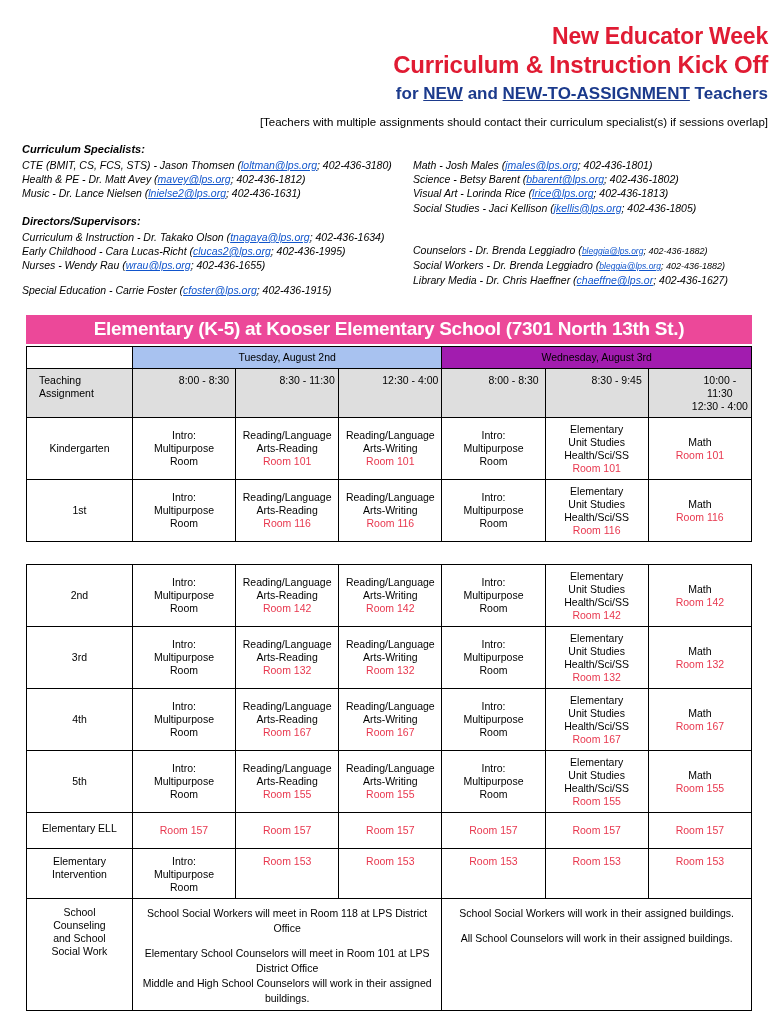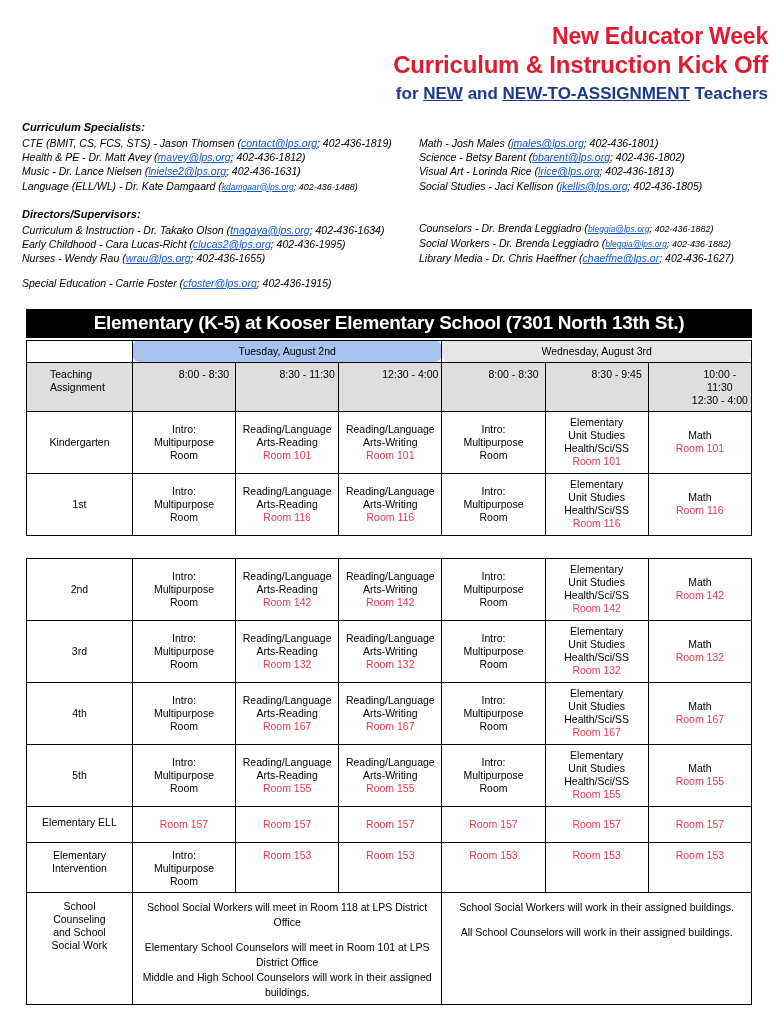--- a/index.html
+++ b/index.html
@@ -37,21 +37,21 @@
     color: #000;
     margin-top: 6px;
     font-family: "Liberation Sans", sans-serif;
   }
 
   
   .contacts {
     margin-top: 12px;
     padding: 0 18px 0 22px;
     display: flex;
-    gap: 16px;
+    gap: 10px;
   }
   .contacts-col { width: 50%; }
   .contacts-col.right { padding-left: 12px; }
   .contact-group-title {
     font-style: italic;
     font-weight: bold;
     font-size: 11px;
     line-height: 15px;
     margin-bottom: 1px;
   }
@@ -64,21 +64,21 @@
   .email {
     color: #1155CC;
     text-decoration: underline;
   }
   .email.small { font-size: 8.5px; }
   .spacer-block { height: 13px; }
 
   
   .banner-wrap { margin-top: 18px; padding: 0 26px; }
   .banner {
-    background: #000000;
+    background: #ec4899;
     color: #fff;
     font-weight: bold;
     font-size: 19px;
     line-height: 24px;
     text-align: center;
     padding: 2px 8px 3px 8px;
     letter-spacing: -0.3px;
     display: inline-block;
     width: 100%;
   }
@@ -99,27 +99,26 @@
     vertical-align: middle;
     padding: 4px 2px;
     font-weight: normal;
   }
   .col-label { width: 14.6%; }
   .col-day   { width: 14.23%; }
   th.dayhead {
     font-size: 11px;
     padding: 4px 2px;
     font-weight: normal;
-    border-radius: 8px;
   }
   th.day-blue { background: #A8C2F0; }
-  th.day-pink { background: #e5e5e5; }
+  th.day-pink { background: #a21caf; }
   th.blank { background: #ffffff; border-top: 1.5px solid #000; }
   tr.timerow td { background: #DEDEDE; height: 48px; vertical-align: top; padding-top: 5px; padding-left: 42px;}
-  tr.timerow td.rowlabel { text-align: left; padding-left: 23px; }
+  tr.timerow td.rowlabel { text-align: left; padding-left: 12px; }
   td.rowlabel {
     text-align: left;
     padding-left: 6px;
     font-size: 11px;
     vertical-align: top;
     padding-top: 6px;
   }
   td.cell { vertical-align: top; padding-top: 7px; }
   .room { color: #E8384F; display: block; }
   .room-inline { color: #E8384F; }
@@ -138,30 +137,30 @@
 </style>
 </head>
 <body>
 
 <div class="page">
 
   <div class="title-block">
     <div class="title-line1">New Educator Week</div>
     <div class="title-line2">Curriculum &amp; Instruction Kick Off</div>
     <div class="title-line3"><span>for </span><u>NEW</u><span> and </span><u>NEW-TO-ASSIGNMENT</u><span> Teachers</span></div>
+    <div class="subtitle">[Teachers with multiple assignments should contact their curriculum specialist(s) if sessions overlap]</div>
   </div>
 
   <div class="contacts">
     <div class="contacts-col left">
       <div class="contact-group-title">Curriculum Specialists:</div>
 
-      <div class="contact-line"><span>CTE (BMIT, CS, FCS, STS) -  Jason Thomsen (</span><a class="email" href="#">contact@lps.org</a><span>;  402-436-1819)</span></div>
+      <div class="contact-line"><span>CTE (BMIT, CS, FCS, STS) -  Jason Thomsen (</span><a class="email" href="#">loltman@lps.org</a><span>;  402-436-3180)</span></div>
       <div class="contact-line"><span>Health &amp; PE - Dr. Matt Avey (</span><a class="email" href="#">mavey@lps.org</a><span>; 402-436-1812)</span></div>
       <div class="contact-line"><span>Music - Dr. Lance Nielsen (</span><a class="email" href="#">lnielse2@lps.org</a><span>; 402-436-1631)</span></div>
-      <div class="contact-line"><span>Language (ELL/WL) - Dr. Kate Damgaard (</span><a class="email small" href="#">kdamgaar@lps.org</a><span class="email-tail-small" style="font-size:9px">; 402-436-1488)</span></div>
 
       <div class="spacer-block"></div>
 
       <div class="contact-group-title">Directors/Supervisors:</div>
       <div class="contact-line"><span>Curriculum &amp; Instruction - Dr. Takako Olson (</span><a class="email" href="#">tnagaya@lps.org</a><span>; 402-436-1634)</span></div>
       <div class="contact-line"><span>Early Childhood - Cara Lucas-Richt (</span><a class="email" href="#">clucas2@lps.org</a><span>; 402-436-1995)</span></div>
       <div class="contact-line"><span>Nurses - Wendy Rau (</span><a class="email" href="#">wrau@lps.org</a><span>; 402-436-1655)</span></div>
       <div style="height:11px"></div>
       <div class="contact-line"><span>Special Education - Carrie Foster (</span><a class="email" href="#">cfoster@lps.org</a><span>; 402-436-1915)</span></div>
     </div>

